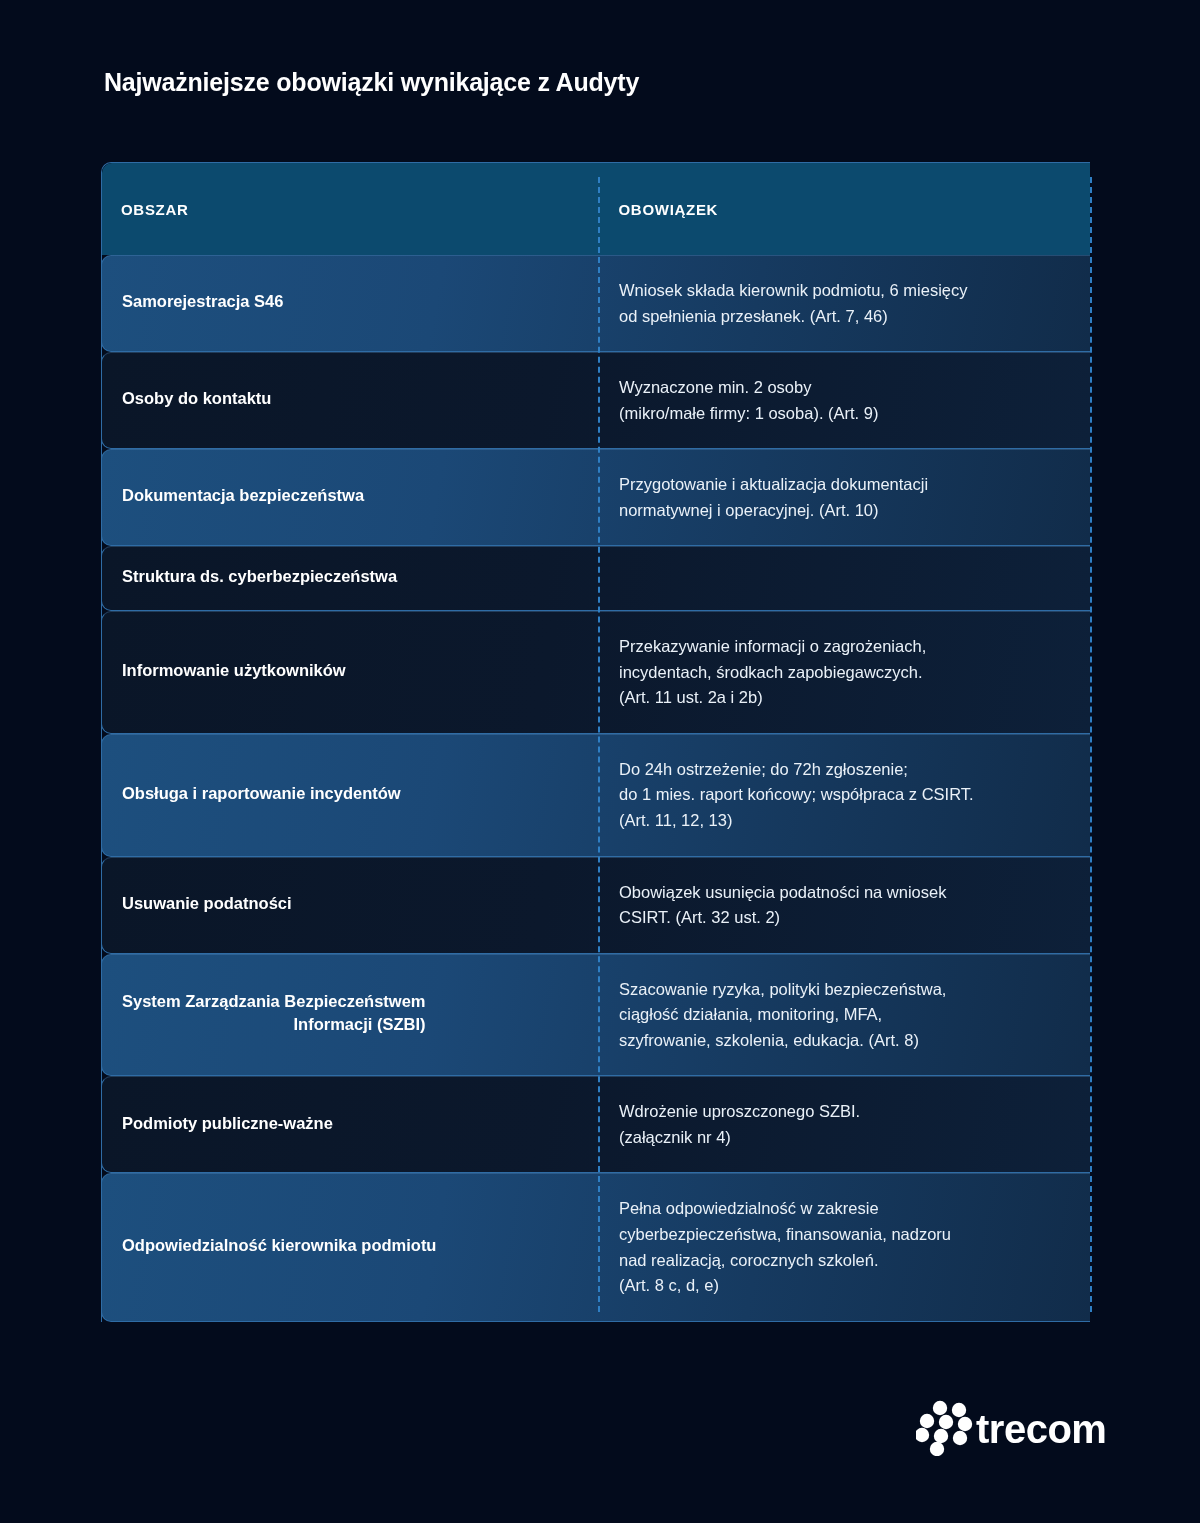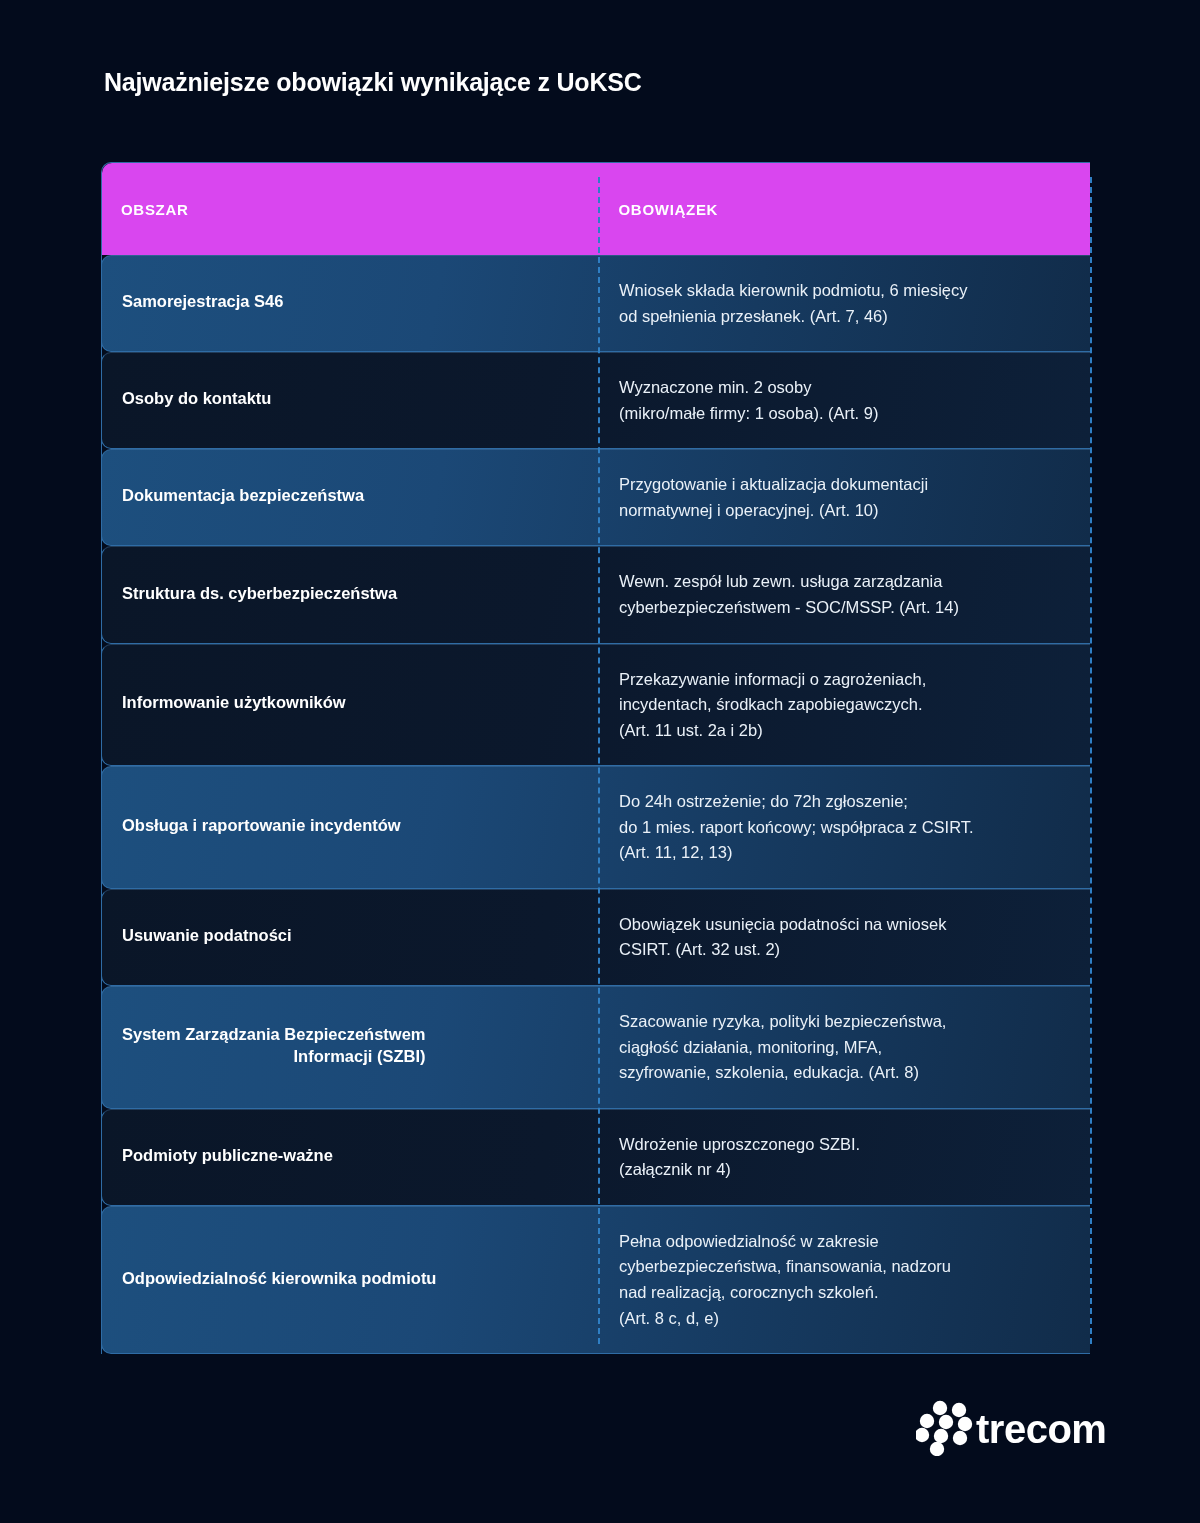--- a/index.html
+++ b/index.html
@@ -65,21 +65,21 @@
     border-left: 2px dashed #2f7fc4;
     pointer-events: none;
     z-index: 5;
   }
 
   
   .thead {
     position: relative;
     display: flex;
     height: 92px;
-    background: #d946ef;
+    background: #0c4a6e;
     border-top-left-radius: 10px;
     text-align: center;
   }
   .th {
     display: flex;
     align-items: center;
     font-size: 15px;
     font-weight: bold;
     color: #ffffff;
     letter-spacing: 0.7px;
@@ -168,21 +168,21 @@
     color: #ffffff;
     letter-spacing: -0.5px;
     line-height: 1;
   }
 </style>
 </head>
 <body>
 
 <div class="page">
 
-  <div class="page-title">Najważniejsze obowiązki wynikające z UoKSC</div>
+  <div class="page-title">Najważniejsze obowiązki wynikające z Audyty</div>
 
   <div class="table">
 
     <div class="col-divider"></div>
     <div class="right-divider"></div>
 
     <div class="thead">
       <div class="th area">OBSZAR</div>
       <div class="th duty">OBOWIĄZEK</div>
     </div>
@@ -211,24 +211,20 @@
             <div class="area-text" style="white-space: pre-line;">Dokumentacja bezpieczeństwa</div>
           </div>
           <div class="cell-duty">
             <div class="duty-text">Przygotowanie i aktualizacja dokumentacji
 normatywnej i operacyjnej. (Art. 10)</div>
           </div>
         </div>
         <div class="row dark edge-start edge-end">
           <div class="cell-area">
             <div class="area-text" style="white-space: pre-line;">Struktura ds. cyberbezpieczeństwa</div>
-          </div>
-          <div class="cell-duty">
-            <div class="duty-text">Wewn. zespół lub zewn. usługa zarządzania
-cyberbezpieczeństwem - SOC/MSSP. (Art. 14)</div>
           </div>
         </div>
         <div class="row dark edge-start edge-end">
           <div class="cell-area">
             <div class="area-text" style="white-space: pre-line; text-align: center;">Informowanie użytkowników</div>
           </div>
           <div class="cell-duty">
             <div class="duty-text">Przekazywanie informacji o zagrożeniach,
 incydentach, środkach zapobiegawczych.
 (Art. 11 ust. 2a i 2b)</div>

